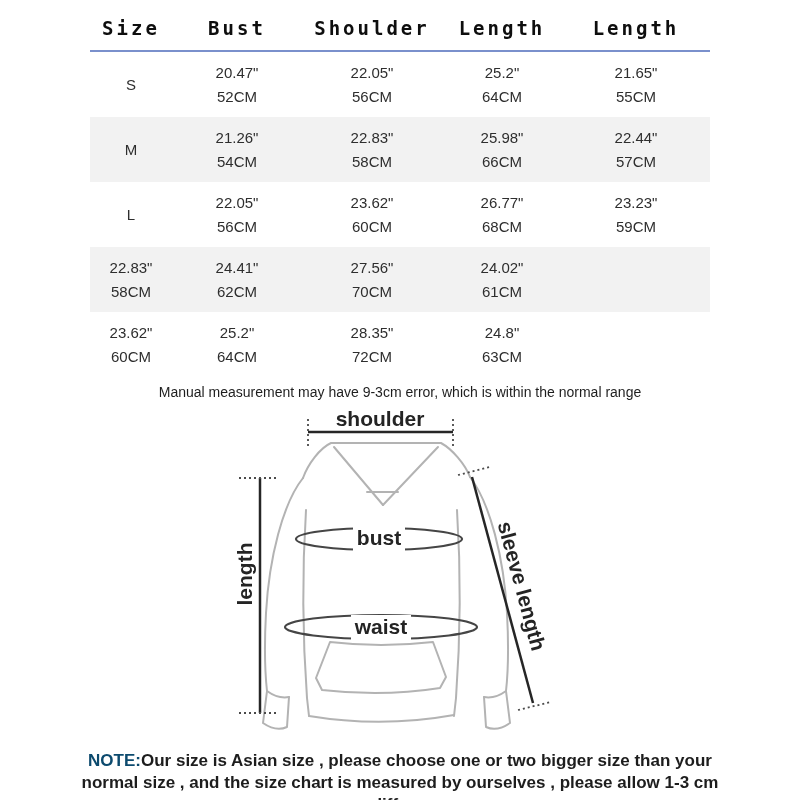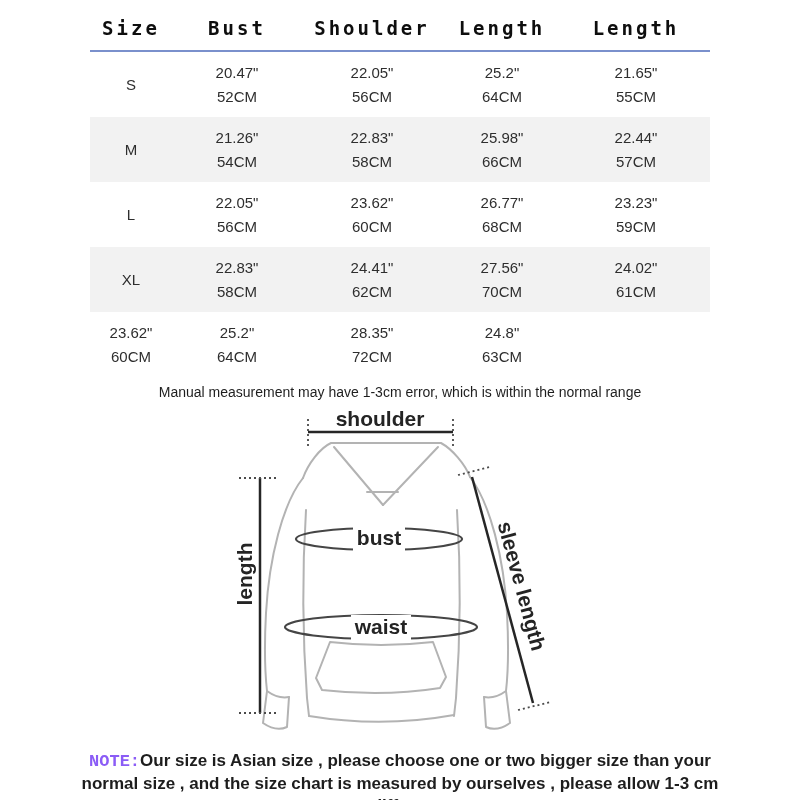--- a/index.html
+++ b/index.html
@@ -47,21 +47,21 @@
   .diagram-label {
     font-family:"Liberation Sans", sans-serif; font-weight:700;
     font-size:21px; fill:#242424;
   }
 
   
   .bottom-note {
     position:absolute; left:70px; top:750px; width:660px; text-align:center;
     font-size:17px; font-weight:700; color:#1d1d1d; line-height:22px;
   }
-  .note-prefix { color:#8b5cf6;font-family:Liberation Mono, monospace; }
+  .note-prefix { color:#0c4a6e; }
 </style>
 </head>
 <body>
 
 <div class="page">
 
   <div class="size-table">
     <div class="thead">
       <div class="th">Size</div>
       <div class="th">Bust</div>
@@ -124,21 +124,20 @@
         <div>26.77"</div>
         <div>68CM</div>
       </div>
       <div class="cell">
         <div>23.23"</div>
         <div>59CM</div>
       </div>
     </div>
 
     <div class="trow alt">
-      <div class="size-label">XL</div>
       <div class="cell">
         <div>22.83"</div>
         <div>58CM</div>
       </div>
       <div class="cell">
         <div>24.41"</div>
         <div>62CM</div>
       </div>
       <div class="cell">
         <div>27.56"</div>
@@ -163,21 +162,21 @@
         <div>28.35"</div>
         <div>72CM</div>
       </div>
       <div class="cell">
         <div>24.8"</div>
         <div>63CM</div>
       </div>
     </div>
   </div>
 
-  <div class="footnote">Manual measurement may have 1-3cm error, which is within the normal range</div>
+  <div class="footnote">Manual measurement may have 9-3cm error, which is within the normal range</div>
 
   <svg class="diagram" width="460" height="350" viewBox="0 0 460 350" xmlns="http://www.w3.org/2000/svg">
 
     <g>
       <path class="garment-line" d="M133,80 C138,66 150,50 161,45 L271,45 C282,51 295,66 300,79"></path>
       <path class="garment-line" d="M164,49 L213,107"></path>
       <path class="garment-line" d="M268,49 L213,107"></path>
       <path class="garment-line" d="M197,94 L228,94"></path>
       <path class="garment-line" d="M133,80 C113,105 99,160 96,215 C94,252 95,275 97,293 L93,325 Q106,334 117,329 L119,299"></path>
       <path class="garment-line" d="M97,293 Q108,301 119,299"></path>

